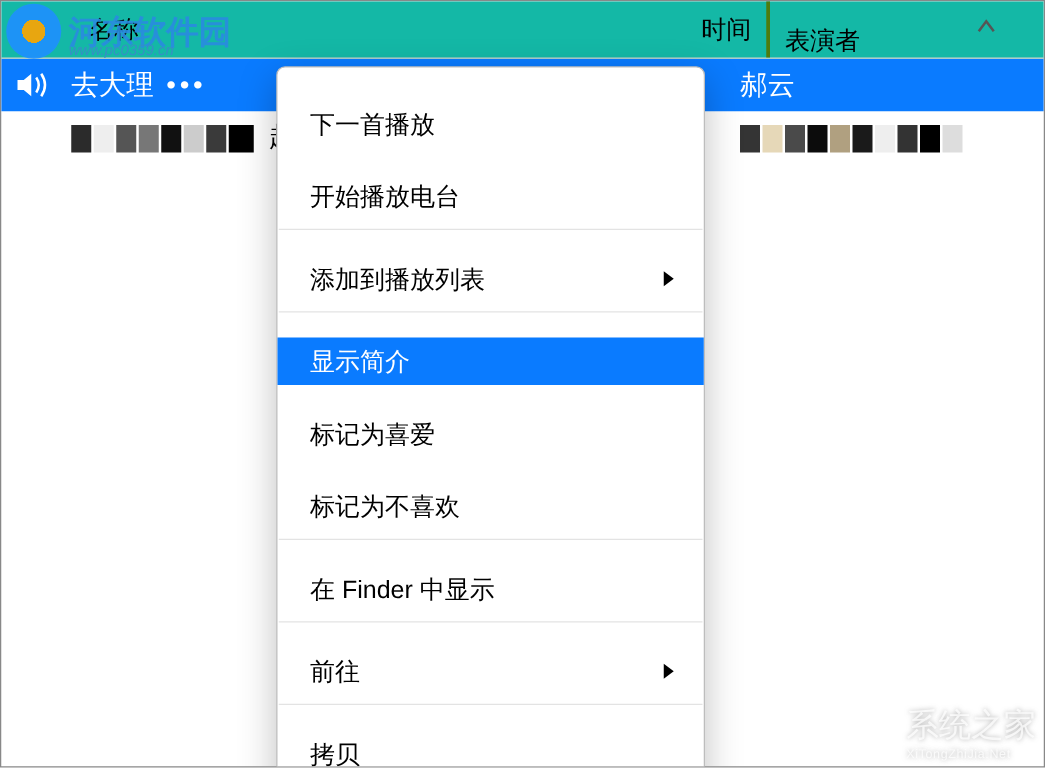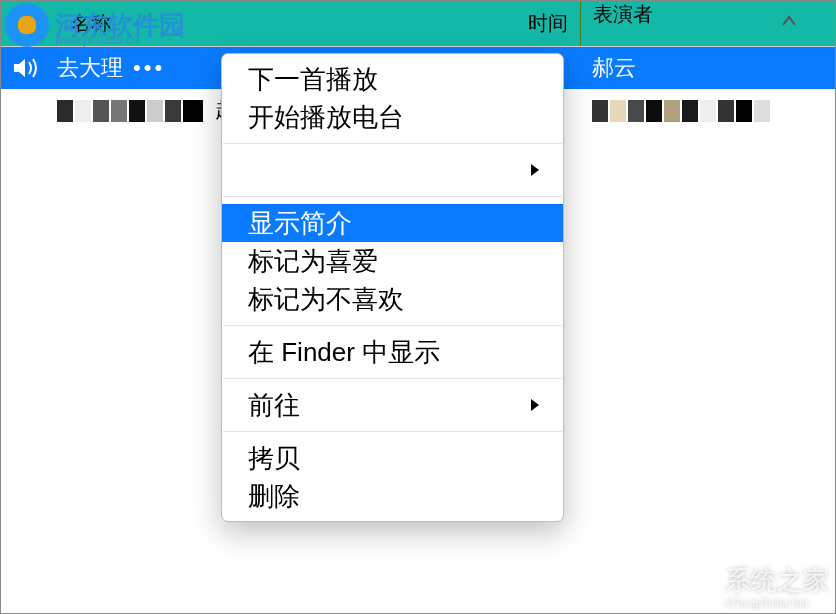--- a/index.html
+++ b/index.html
@@ -17,21 +17,21 @@
       border-bottom: 1px solid #d0d0d0;
       display: flex;
       align-items: center;
       font-size: 20px;
       color: #000;
       position: relative;
       background: #14b8a6;
     }
     .col-name { padding-left: 70px; flex: 1; }
     .col-time { width: 70px; text-align: right; padding-right: 12px; }
-    .col-artist { width: 255px; padding-left: 12px; border-left: 1px solid #4d7c0f; height: 100%; display: flex; align-items: flex-start; }
+    .col-artist { width: 222px; padding-left: 12px; border-left: 3px solid #4d7c0f; height: 100%; display: flex; align-items: flex-end; }
     .sort-caret {
       position: absolute;
       right: 38px;
       top: 14px;
     }
     .row {
       height: 42px;
       display: flex;
       align-items: center;
       font-size: 22px;
@@ -71,23 +71,24 @@
       border: 1px solid #bdbdbd;
       border-radius: 7px;
       box-shadow: 0 10px 30px rgba(0,0,0,0.25);
       padding: 6px 0;
     }
     .menu-item {
       height: 38px;
       padding: 0 26px;
       display: flex;
       align-items: center;
-      font-size: 26px;
+      font-size: 20px;
       color: #000;
       position: relative;
+      margin-top: 20px;
     }
     .menu-item.highlighted {
       background: #0a7bff;
       color: #ffffff;
     }
     .menu-sep {
       height: 1px;
       background: #e3e3e3;
       margin: 7px 1px;
     }
@@ -196,20 +197,21 @@
       <span style="background:#343434"></span><span style="background:#e6d8b8"></span><span style="background:#4a4a4a"></span><span style="background:#0c0c0c"></span><span style="background:#b0a080"></span><span style="background:#1a1a1a"></span><span style="background:#eee"></span><span style="background:#333"></span><span style="background:#000"></span><span style="background:#ddd"></span>
     </span>
   </div>
 </div>
 
 <div class="context-menu">
   <div class="menu-item">下一首播放</div>
   <div class="menu-item">开始播放电台</div>
   <div class="menu-sep"></div>
   <div class="menu-item">
+    <span>添加到播放列表</span>
     <span class="submenu-arrow">
       <svg width="12" height="16" viewBox="0 0 12 16">
           <path d="M2 2 L10 8 L2 14 Z" fill="#000"></path>
         </svg>
     </span>
   </div>
   <div class="menu-sep"></div>
   <div class="menu-item highlighted">显示简介</div>
   <div class="menu-item">标记为喜爱</div>
   <div class="menu-item">标记为不喜欢</div>

